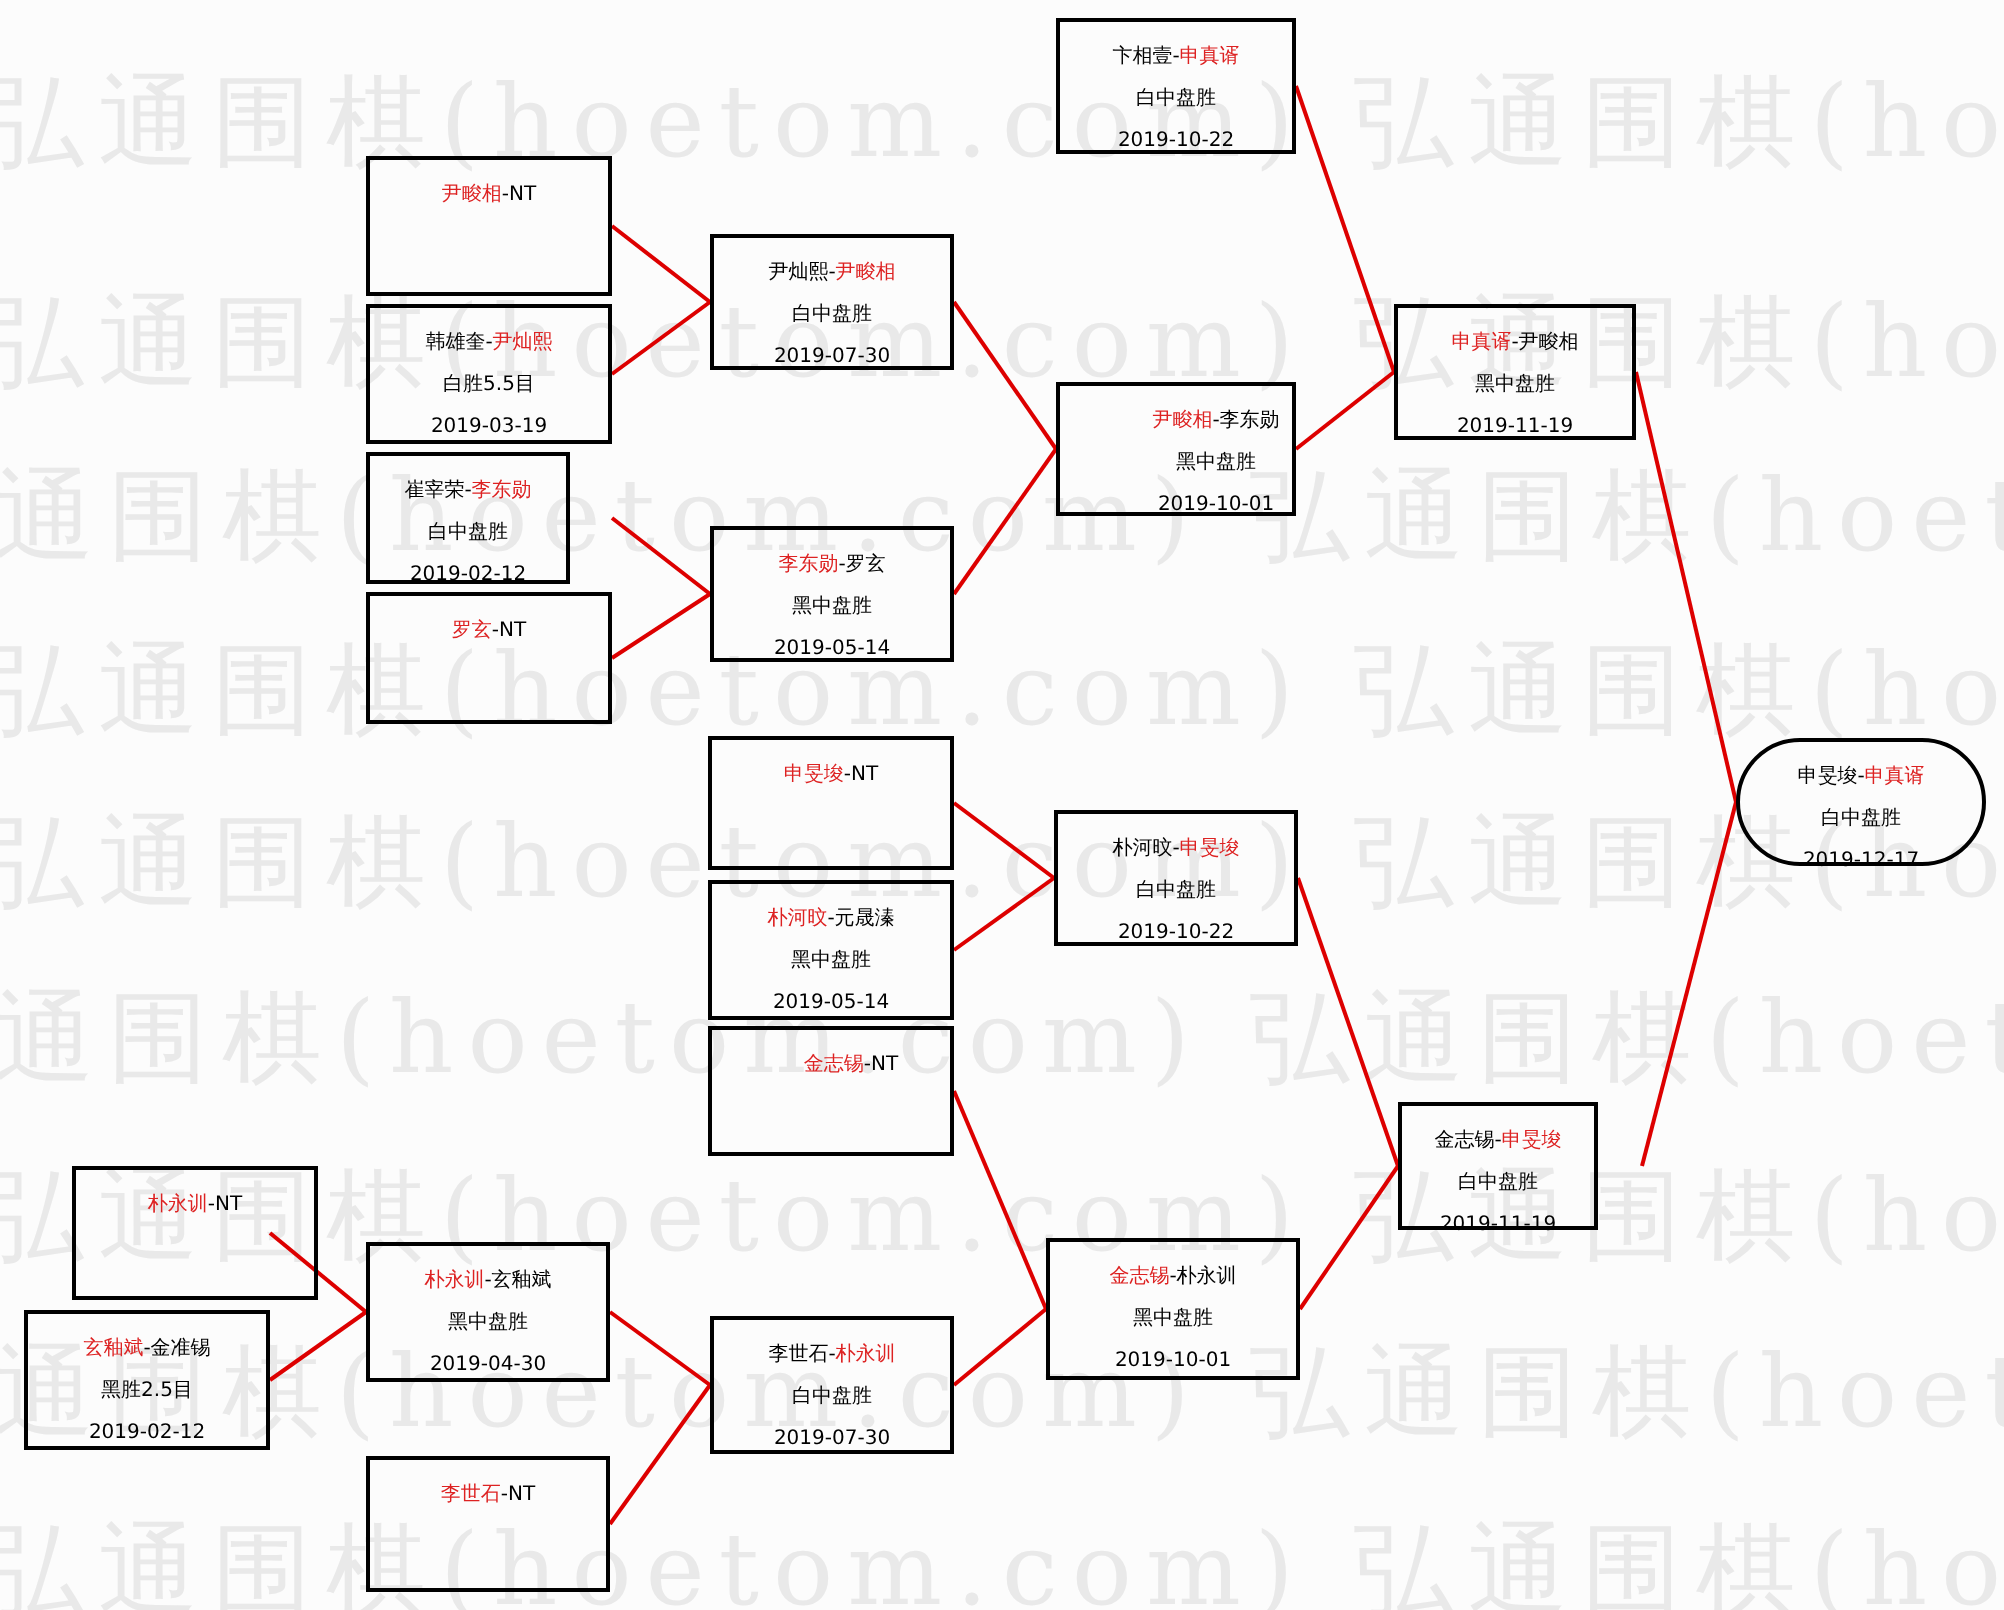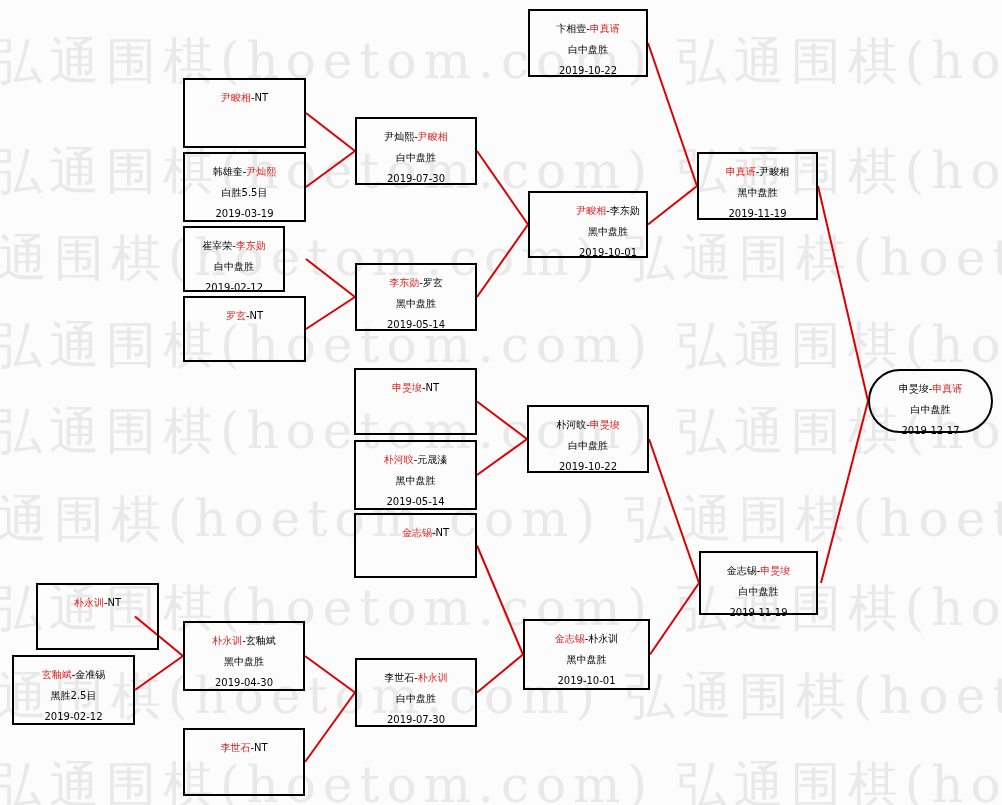--- a/index.html
+++ b/index.html
@@ -192,21 +192,21 @@
       <div class="match-box" style="left: 183px; top: 728px; width: 122px; height: 68px;">
         <div class="line"><span class="win">李世石</span><span>-</span><span>NT</span></div>
         <div class="line"></div>
         <div class="line"></div>
       </div>
       <div class="match-box" style="left: 523px; top: 619px; width: 127px; height: 71px;">
         <div class="line"><span class="win">金志锡</span><span>-</span><span>朴永训</span></div>
         <div class="line">黑中盘胜</div>
         <div class="line">2019-10-01</div>
       </div>
-      <div class="match-box" style="left: 699px; top: 551px; width: 119px; height: 64px;">
+      <div class="match-box" style="left: 699px; top: 551px; width: 100px; height: 64px;">
         <div class="line"><span>金志锡</span><span>-</span><span class="win">申旻埈</span></div>
         <div class="line">白中盘胜</div>
         <div class="line">2019-11-19</div>
       </div>
       <div class="match-box" style="left: 868px; top: 369px; width: 125px; height: 64px; border-radius: 32px;">
         <div class="line"><span>申旻埈</span><span>-</span><span class="win">申真谞</span></div>
         <div class="line">白中盘胜</div>
         <div class="line">2019-12-17</div>
       </div>
     </div>

